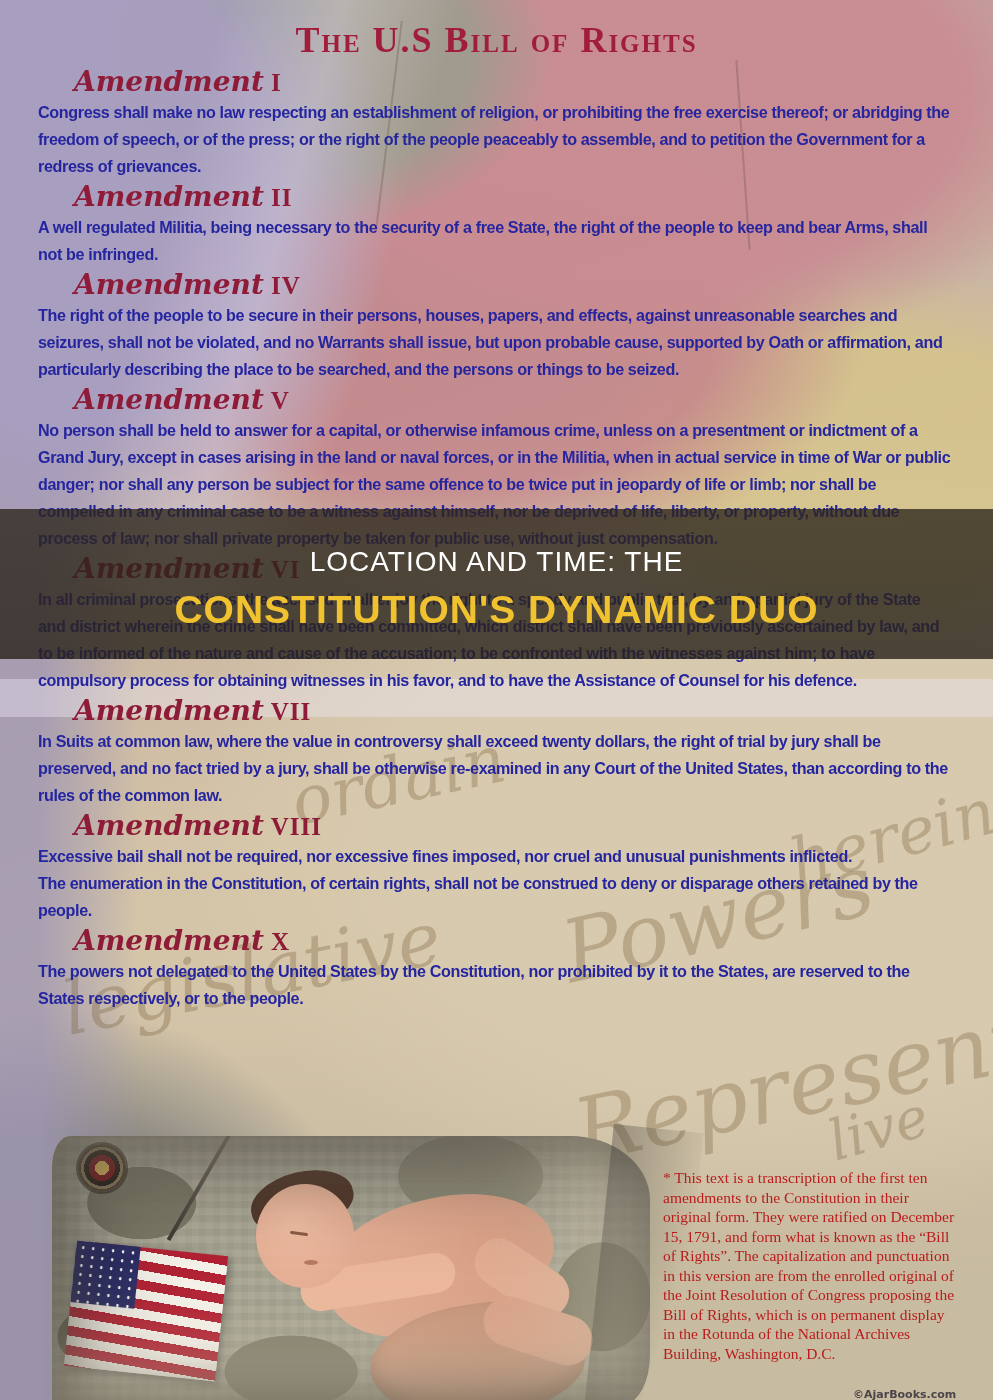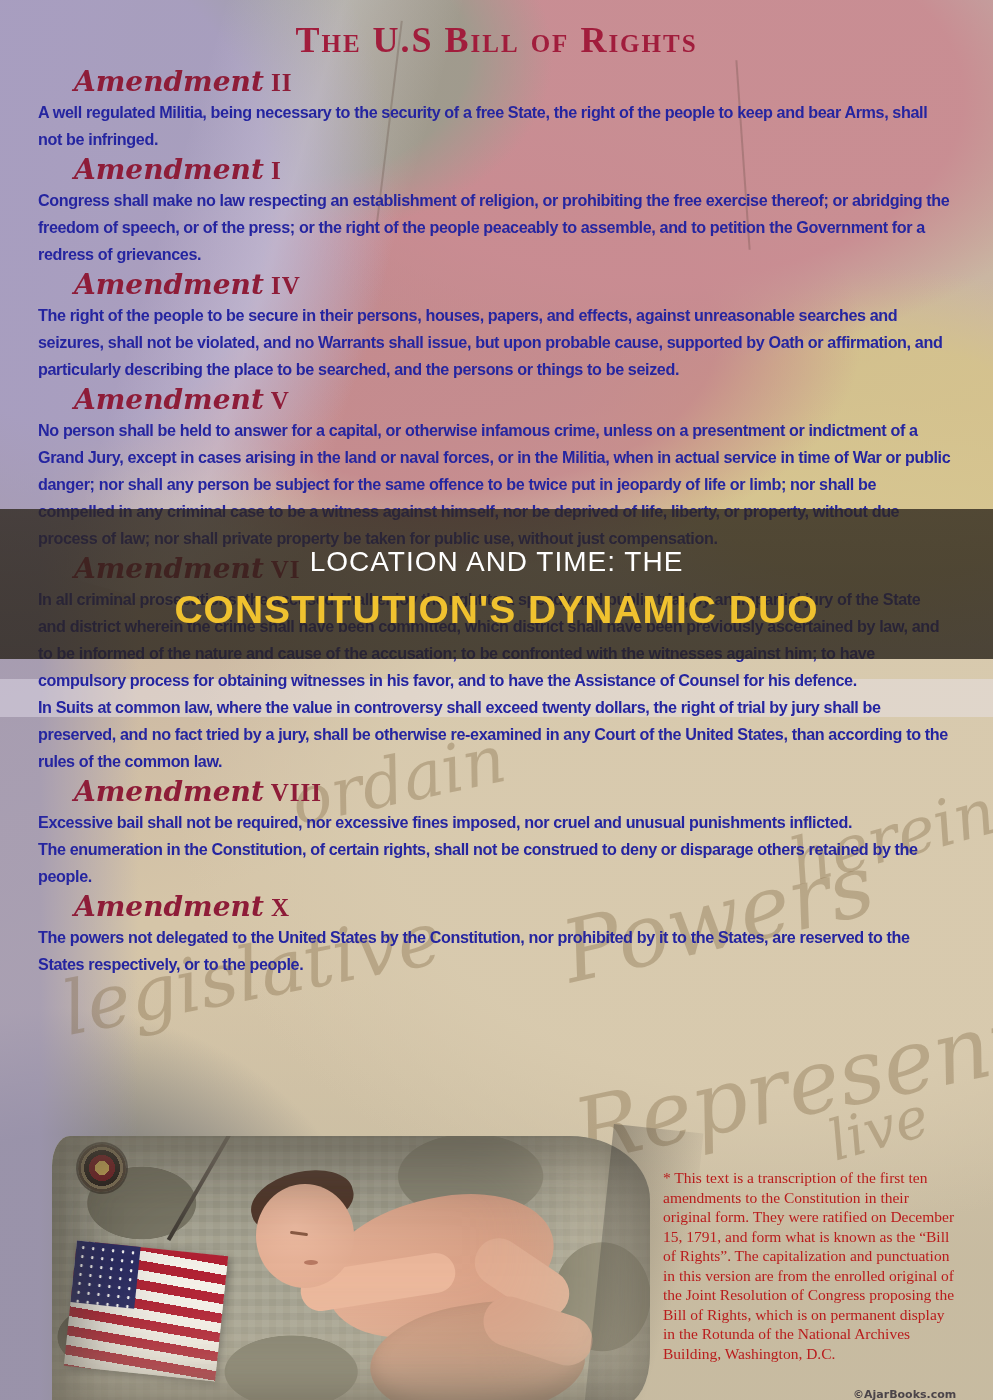--- a/index.html
+++ b/index.html
@@ -172,46 +172,47 @@
     <div class="flag">
       <div class="flag-canton"></div>
     </div>
   </div>
   <div class="photo-shadow"></div>
 
   <div class="content">
     <h1 class="title">The U.S Bill of Rights</h1>
     <div>
   <section class="amendment">
+    <h3><span class="am-label">Amendment</span><span class="am-numeral"> I</span></h3>
+    <p class="am-text">Congress shall make no law respecting an establishment of religion, or prohibiting the free exercise thereof; or abridging the freedom of speech, or of the press; or the right of the people peaceably to assemble, and to petition the Government for a redress of grievances.</p>
+  </section>
+
+  <section class="amendment">
     <h3><span class="am-label">Amendment</span><span class="am-numeral"> II</span></h3>
     <p class="am-text">A well regulated Militia, being necessary to the security of a free State, the right of the people to keep and bear Arms, shall not be infringed.</p>
   </section>
 
-  <section class="amendment">
-    <h3><span class="am-label">Amendment</span><span class="am-numeral"> I</span></h3>
-    <p class="am-text">Congress shall make no law respecting an establishment of religion, or prohibiting the free exercise thereof; or abridging the freedom of speech, or of the press; or the right of the people peaceably to assemble, and to petition the Government for a redress of grievances.</p>
-  </section>
-
 
   <section class="amendment">
     <h3><span class="am-label">Amendment</span><span class="am-numeral"> IV</span></h3>
     <p class="am-text">The right of the people to be secure in their persons, houses, papers, and effects, against unreasonable searches and seizures, shall not be violated, and no Warrants shall issue, but upon probable cause, supported by Oath or affirmation, and particularly describing the place to be searched, and the persons or things to be seized.</p>
   </section>
 
   <section class="amendment">
     <h3><span class="am-label">Amendment</span><span class="am-numeral"> V</span></h3>
     <p class="am-text">No person shall be held to answer for a capital, or otherwise infamous crime, unless on a presentment or indictment of a Grand Jury, except in cases arising in the land or naval forces, or in the Militia, when in actual service in time of War or public danger; nor shall any person be subject for the same offence to be twice put in jeopardy of life or limb; nor shall be compelled in any criminal case to be a witness against himself, nor be deprived of life, liberty, or property, without due process of law; nor shall private property be taken for public use, without just compensation.</p>
   </section>
 
   <section class="amendment">
     <h3><span class="am-label">Amendment</span><span class="am-numeral"> VI</span></h3>
     <p class="am-text">In all criminal prosecutions, the accused shall enjoy the right to a speedy and public trial, by an impartial jury of the State and district wherein the crime shall have been committed, which district shall have been previously ascertained by law, and to be informed of the nature and cause of the accusation; to be confronted with the witnesses against him; to have compulsory process for obtaining witnesses in his favor, and to have the Assistance of Counsel for his defence.</p>
   </section>
 
   <section class="amendment">
+    <h3><span class="am-label">Amendment</span><span class="am-numeral"> VII</span></h3>
     <p class="am-text">In Suits at common law, where the value in controversy shall exceed twenty dollars, the right of trial by jury shall be preserved, and no fact tried by a jury, shall be otherwise re-examined in any Court of the United States, than according to the rules of the common law.</p>
   </section>
 
   <section class="amendment">
     <h3><span class="am-label">Amendment</span><span class="am-numeral"> VIII</span></h3>
     <p class="am-text">Excessive bail shall not be required, nor excessive fines imposed, nor cruel and unusual punishments inflicted.</p>
   </section>
 
   <section class="amendment">
     <p class="am-text">The enumeration in the Constitution, of certain rights, shall not be construed to deny or disparage others retained by the people.</p>

